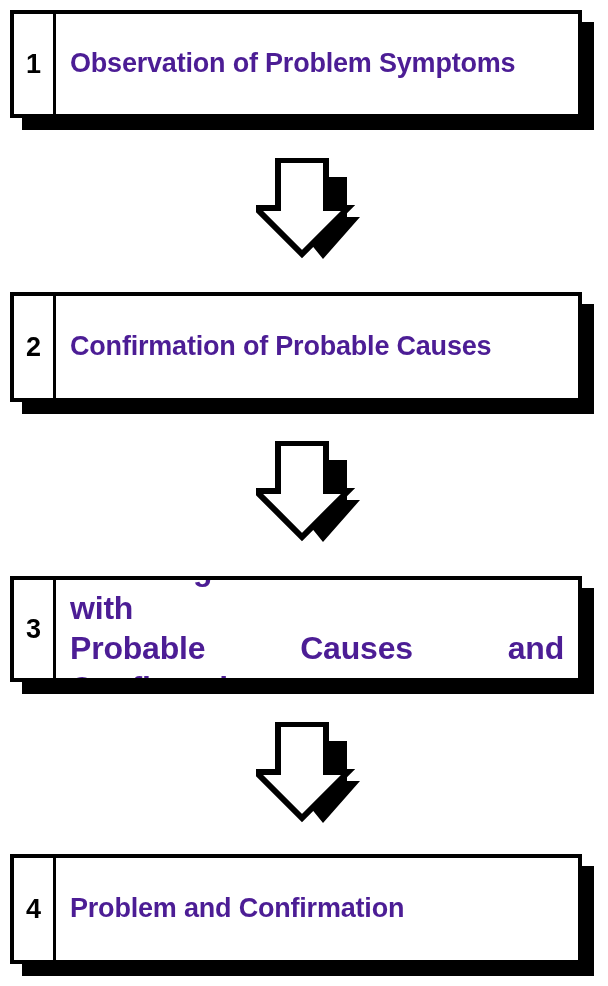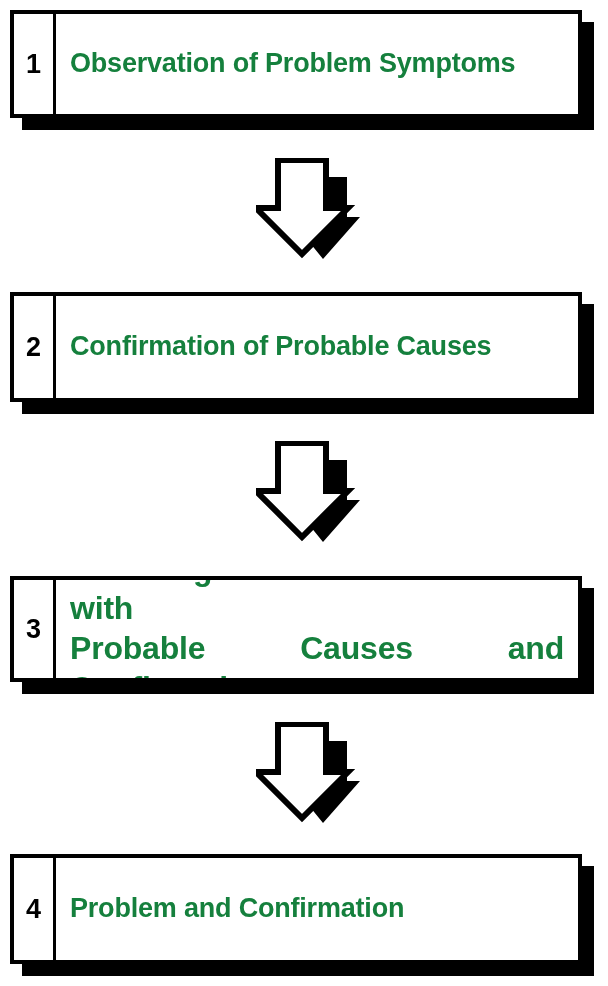--- a/index.html
+++ b/index.html
@@ -67,21 +67,21 @@
     flex: 1 1 auto;
     display: flex;
     align-items: center;
     box-sizing: border-box;
     padding: 0 14px 0 14px;
     overflow: hidden;
   }
   .step-label {
     font-size: 27px;
     font-weight: bold;
-    color: #15803d;
+    color: #4c1d95;
     line-height: 1.17;
     letter-spacing: -0.2px;
     width: 100%;
     box-sizing: border-box;
   }
   .step-label.justify {
     text-align: justify;
     text-align-last: left;
     font-size: 32px;
     line-height: 1.24;

